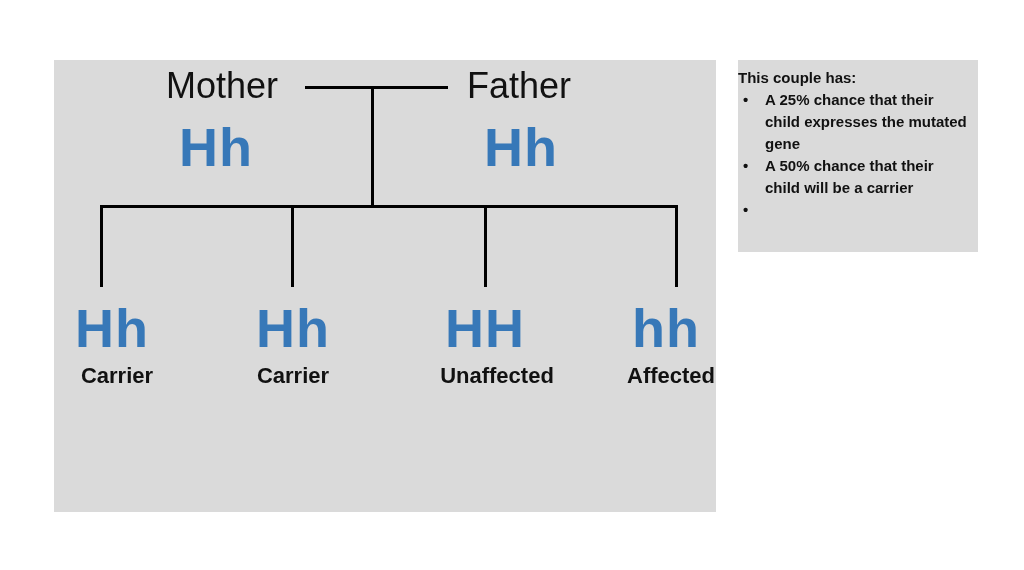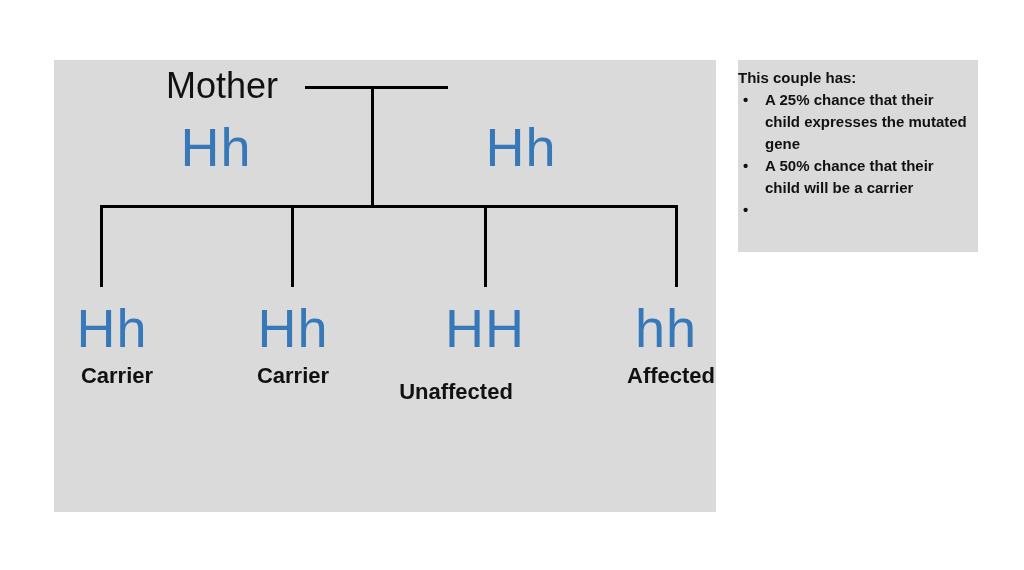--- a/index.html
+++ b/index.html
@@ -39,21 +39,21 @@
     font-weight: 400;
     color: var(--text-color);
     white-space: nowrap;
     line-height: 1.1;
   }
 
   .genotype {
     position: absolute;
     transform: translateX(-50%);
     font-size: 54px;
-    font-weight: 400;
+    font-weight: 700;
     color: var(--genotype-blue);
     white-space: nowrap;
     line-height: 1;
     letter-spacing: 1px;
   }
 
   .status-label {
     position: absolute;
     transform: translateX(-50%);
     font-size: 22px;
@@ -96,32 +96,33 @@
 
   <div class="line" style="left:305px; top:86px; width:143px; height:3px;"></div>
   <div class="line" style="left:371px; top:86px; width:3px; height:122px;"></div>
   <div class="line" style="left:100px; top:205px; width:578px; height:3px;"></div>
   <div class="line" style="left:100px; top:205px; width:3px; height:82px;"></div>
   <div class="line" style="left:291px; top:205px; width:3px; height:82px;"></div>
   <div class="line" style="left:484px; top:205px; width:3px; height:82px;"></div>
   <div class="line" style="left:675px; top:205px; width:3px; height:82px;"></div>
 
   <div class="parent-name" style="left:222px; top:66px;">Mother</div>
+  <div class="parent-name" style="left:519px; top:66px;">Father</div>
 
   <div class="genotype" style="left:216px; top:120px;">Hh</div>
   <div class="genotype" style="left:521px; top:120px;">Hh</div>
 
   <div class="genotype" style="left:112px; top:301px;">Hh</div>
   <div class="genotype" style="left:293px; top:301px;">Hh</div>
   <div class="genotype" style="left:485px; top:301px;">HH</div>
   <div class="genotype" style="left:666px; top:301px;">hh</div>
 
   <div class="status-label" style="left:117px; top:364px;">Carrier</div>
   <div class="status-label" style="left:293px; top:364px;">Carrier</div>
-  <div class="status-label" style="left:456px; top:364px;margin-top:16px;">Unaffected</div>
+  <div class="status-label" style="left:497px; top:364px;">Unaffected</div>
   <div class="status-label" style="left:671px; top:364px;">Affected</div>
 
   <div class="info-box">
     <div>This couple has:</div>
     <ul>
       <li>
         <span class="bullet-glyph">•</span>
         <span>A 25% chance that their child expresses the mutated gene</span>
       </li>
       <li>

